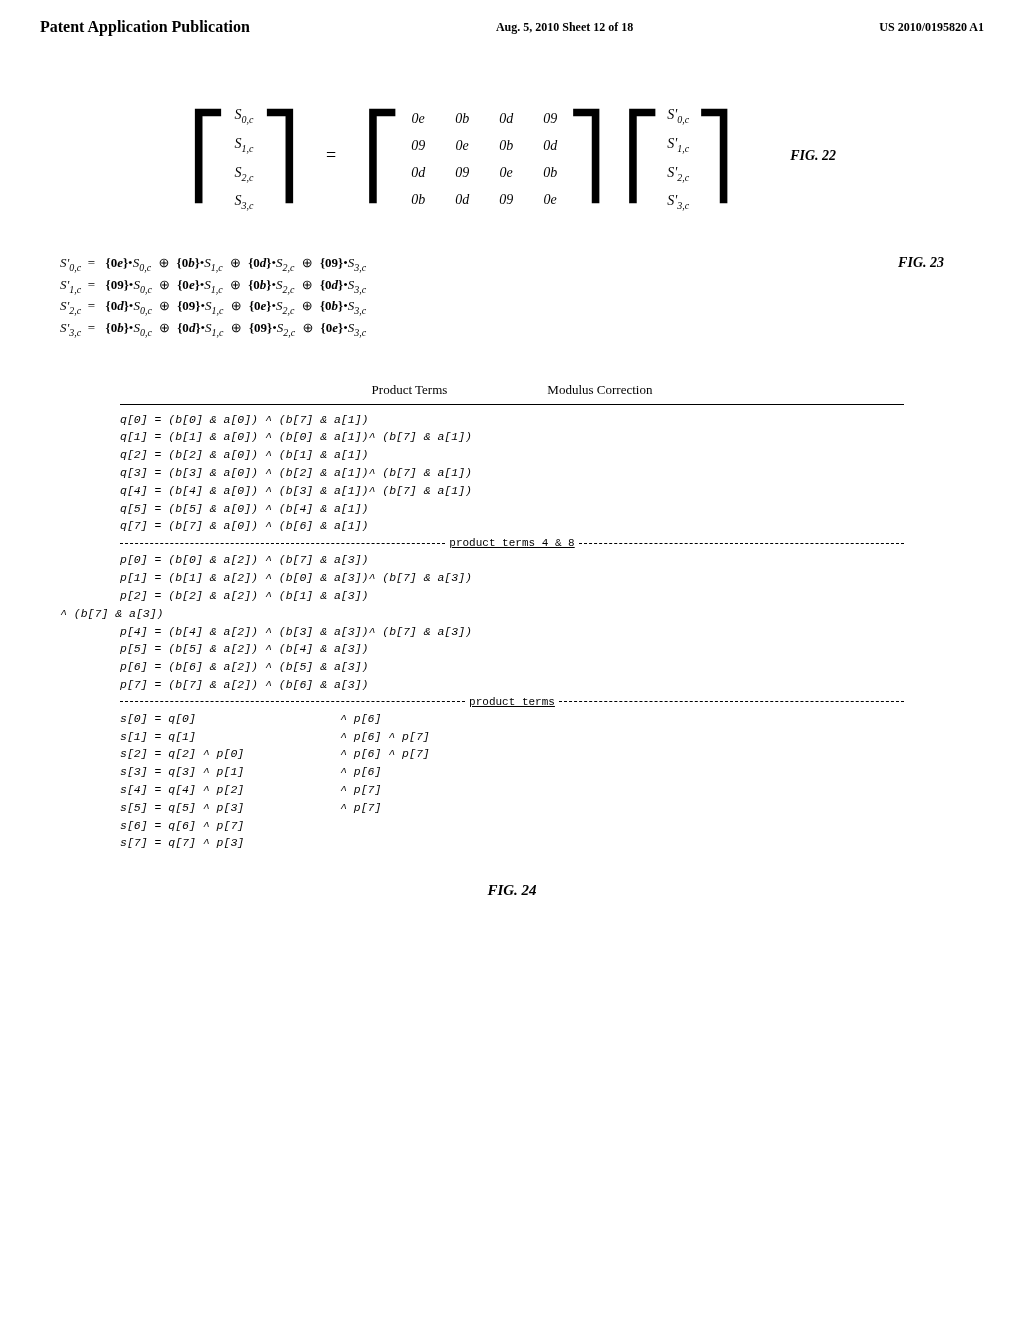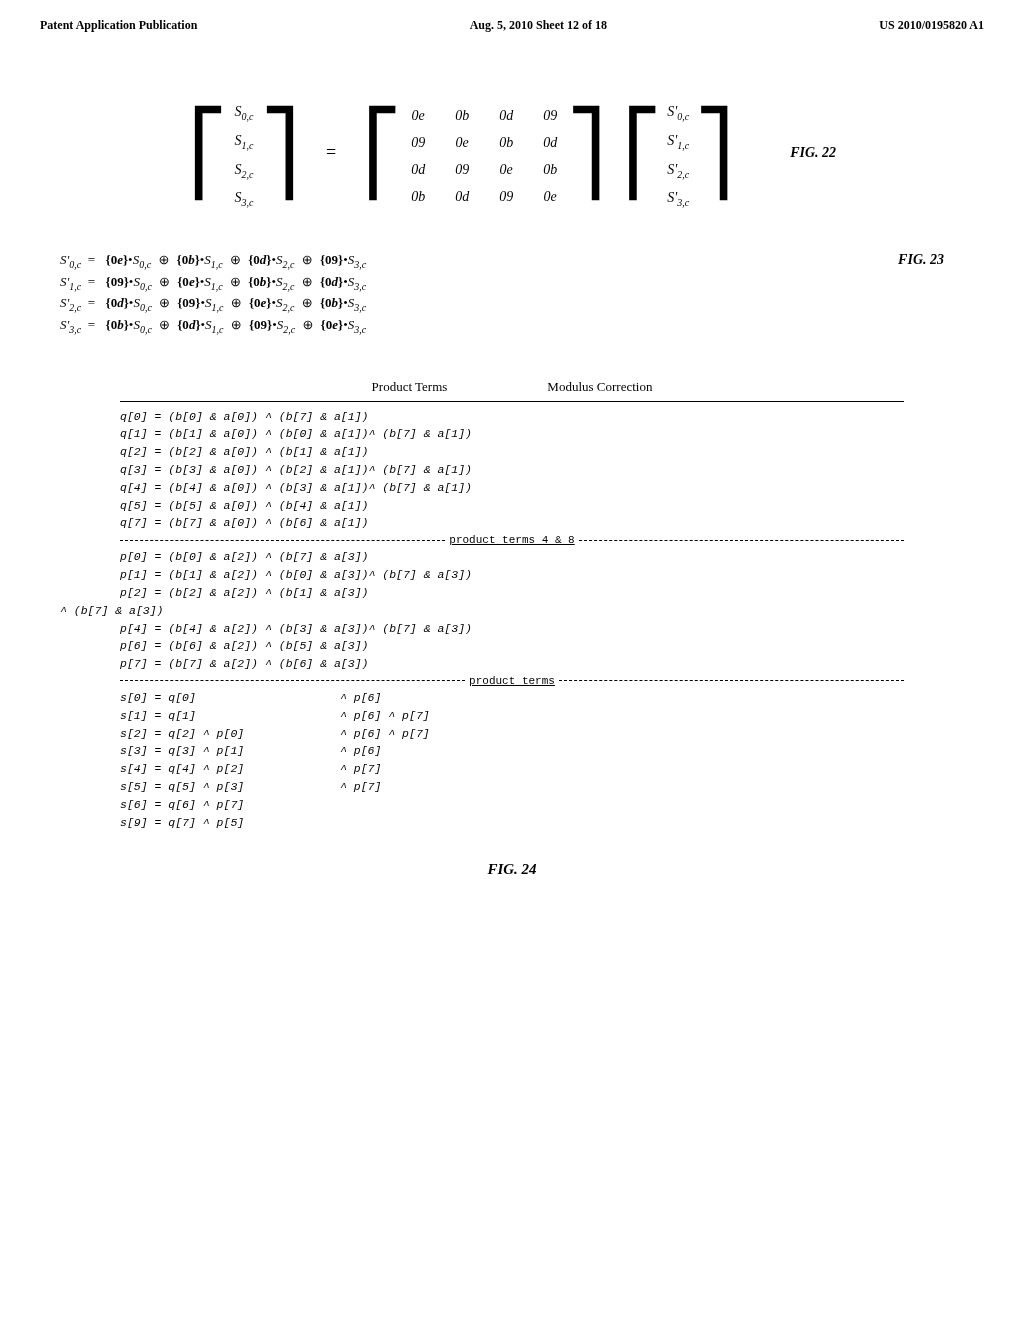--- a/index.html
+++ b/index.html
@@ -17,21 +17,21 @@
       display: flex;
       justify-content: space-between;
       align-items: center;
       padding: 18px 40px 10px 40px;
       border-bottom: none;
       font-size: 12px;
     }
 
     .header-left {
       font-weight: bold;
-      font-size: 12px;
+      font-size: 16px;
     }
     .header-center {
       font-size: 12px;
       font-weight: bold;
     }
     .header-right {
       font-weight: bold;
       font-size: 12px;
     }
 
@@ -418,20 +418,24 @@
         <span class="pt-right"></span>
       </div>
       <div class="pt-row">
         <span class="pt-right">^ (b[7] &amp; a[3])</span>
       </div>
       <div class="pt-row">
         <span class="pt-left">p[4] = (b[4] &amp; a[2]) ^ (b[3] &amp; a[3])</span>
         <span class="pt-right">^ (b[7] &amp; a[3])</span>
       </div>
       <div class="pt-row">
+        <span class="pt-left">p[5] = (b[5] &amp; a[2]) ^ (b[4] &amp; a[3])</span>
+        <span class="pt-right"></span>
+      </div>
+      <div class="pt-row">
         <span class="pt-left">p[6] = (b[6] &amp; a[2]) ^ (b[5] &amp; a[3])</span>
         <span class="pt-right"></span>
       </div>
       <div class="pt-row">
         <span class="pt-left">p[7] = (b[7] &amp; a[2]) ^ (b[6] &amp; a[3])</span>
         <span class="pt-right"></span>
       </div>
     </div>
 
     <div class="dashed-section-row">
@@ -463,21 +467,21 @@
       </div>
       <div class="pt-row">
         <span class="pt-left">s[5] = q[5] ^ p[3] &nbsp;&nbsp;&nbsp;&nbsp;&nbsp;&nbsp;&nbsp;&nbsp;&nbsp;&nbsp;&nbsp;</span>
         <span class="pt-right">^ p[7]</span>
       </div>
       <div class="pt-row">
         <span class="pt-left">s[6] = q[6] ^ p[7]</span>
         <span class="pt-right"></span>
       </div>
       <div class="pt-row">
-        <span class="pt-left">s[9] = q[7] ^ p[5]</span>
+        <span class="pt-left">s[7] = q[7] ^ p[3]</span>
         <span class="pt-right"></span>
       </div>
     </div>
 
   </div>
 
   <div class="fig24-label">FIG. 24</div>
 
 </div>
 

